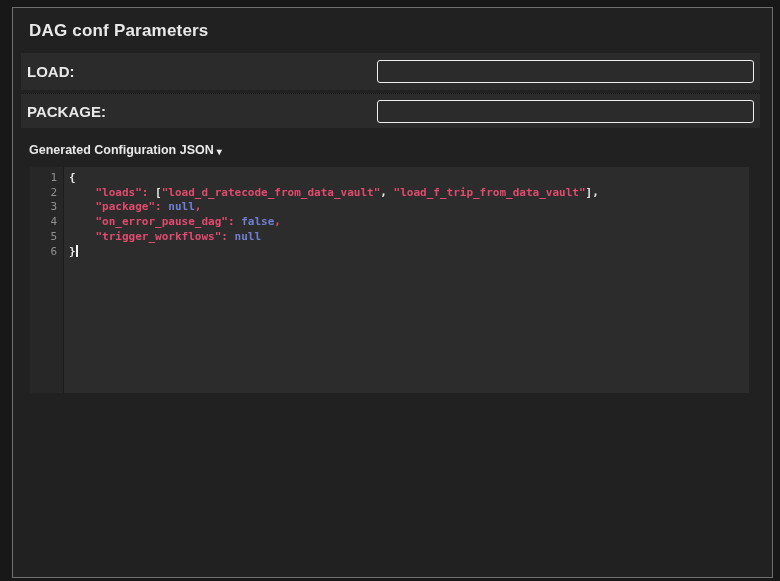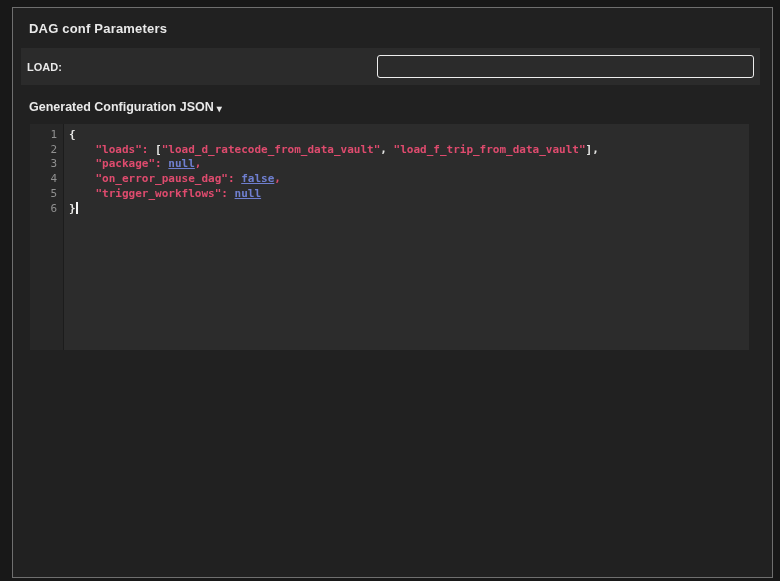--- a/index.html
+++ b/index.html
@@ -9,36 +9,36 @@
   }
   *{box-sizing:border-box;margin:0;padding:0;}
   html,body{width:780px;height:581px;overflow:hidden;}
   body{background:#181818;font-family:"Liberation Sans",sans-serif;color:var(--text);position:relative;}
 
   .panel{
     position:absolute;left:12px;top:7px;width:761px;height:571px;
     background:var(--panel-bg);border:1px solid var(--border);
   }
   .panel-title{
-    font-size:13px;font-weight:bold;color:var(--text);
+    font-size:17px;font-weight:bold;color:var(--text);
     padding:13px 0 12px 16px;letter-spacing:.2px;
   }
 
   .form-rows{margin:0 12px 0 8px;}
   .form-row{
     display:flex;align-items:center;background:var(--row-bg);
     padding:0 6px;margin-bottom:3px;border-top:1px dotted #161616;
   }
   .form-row:first-child{border-top:none;}
   .row-load{height:37px;}
   .row-package{height:35px;}
   .row-toggle{height:35px;}
   .row-textarea{height:105px;align-items:center;}
   .row-label{
-    flex:1;font-size:11px;font-weight:bold;color:var(--text);padding-left:0px;
+    flex:1;font-size:15px;font-weight:bold;color:var(--text);padding-left:0px;
   }
   .row-control{width:377px;display:flex;align-items:center;}
   .row-textarea .row-control{align-self:flex-start;margin-top:8px;position:relative;}
 
   input.text-input{
     width:100%;height:23px;background:transparent;border:1px solid var(--input-border);
     border-radius:3px;color:var(--text);font-size:11px;padding:0 6px;outline:none;
     font-family:"Liberation Sans",sans-serif;
   }
   textarea.big-input{
@@ -73,21 +73,21 @@
   }
   .gutter{
     width:34px;background:var(--gutter-bg);border-right:1px solid #1c1c1c;
     padding:4px 0 0 0;color:var(--linenum);text-align:right;flex-shrink:0;
   }
   .gutter .ln{padding-right:6px;}
   .code{
     flex:1;padding:4px 0 0 5px;white-space:pre;font-weight:bold;color:var(--punct);
   }
   .tok-s{color:var(--pink);}
-  .tok-a{color:var(--atom);text-decoration:underline;}
+  .tok-a{color:var(--atom);}
   .tok-p{color:var(--punct);}
   .tok-cursor{
     display:inline-block;width:1.5px;height:12px;background:#f5f5f5;
     vertical-align:-2px;margin-left:0.5px;
   }
 </style>
 </head>
 <body>
 
 <div class="panel">
@@ -96,20 +96,26 @@
 
   <div class="form-rows">
 
     <div class="form-row row-load">
       <div class="row-label">LOAD:</div>
       <div class="row-control">
         <input class="text-input" type="text" placeholder="" style="">
       </div>
     </div>
 
+    <div class="form-row row-package">
+      <div class="row-label">PACKAGE:</div>
+      <div class="row-control">
+        <input class="text-input" type="text" placeholder="" style="">
+      </div>
+    </div>
 
 
 
   </div>
 
   <div class="json-header">
     <span>Generated Configuration JSON</span>
     <span class="caret">▾</span>
   </div>
 

